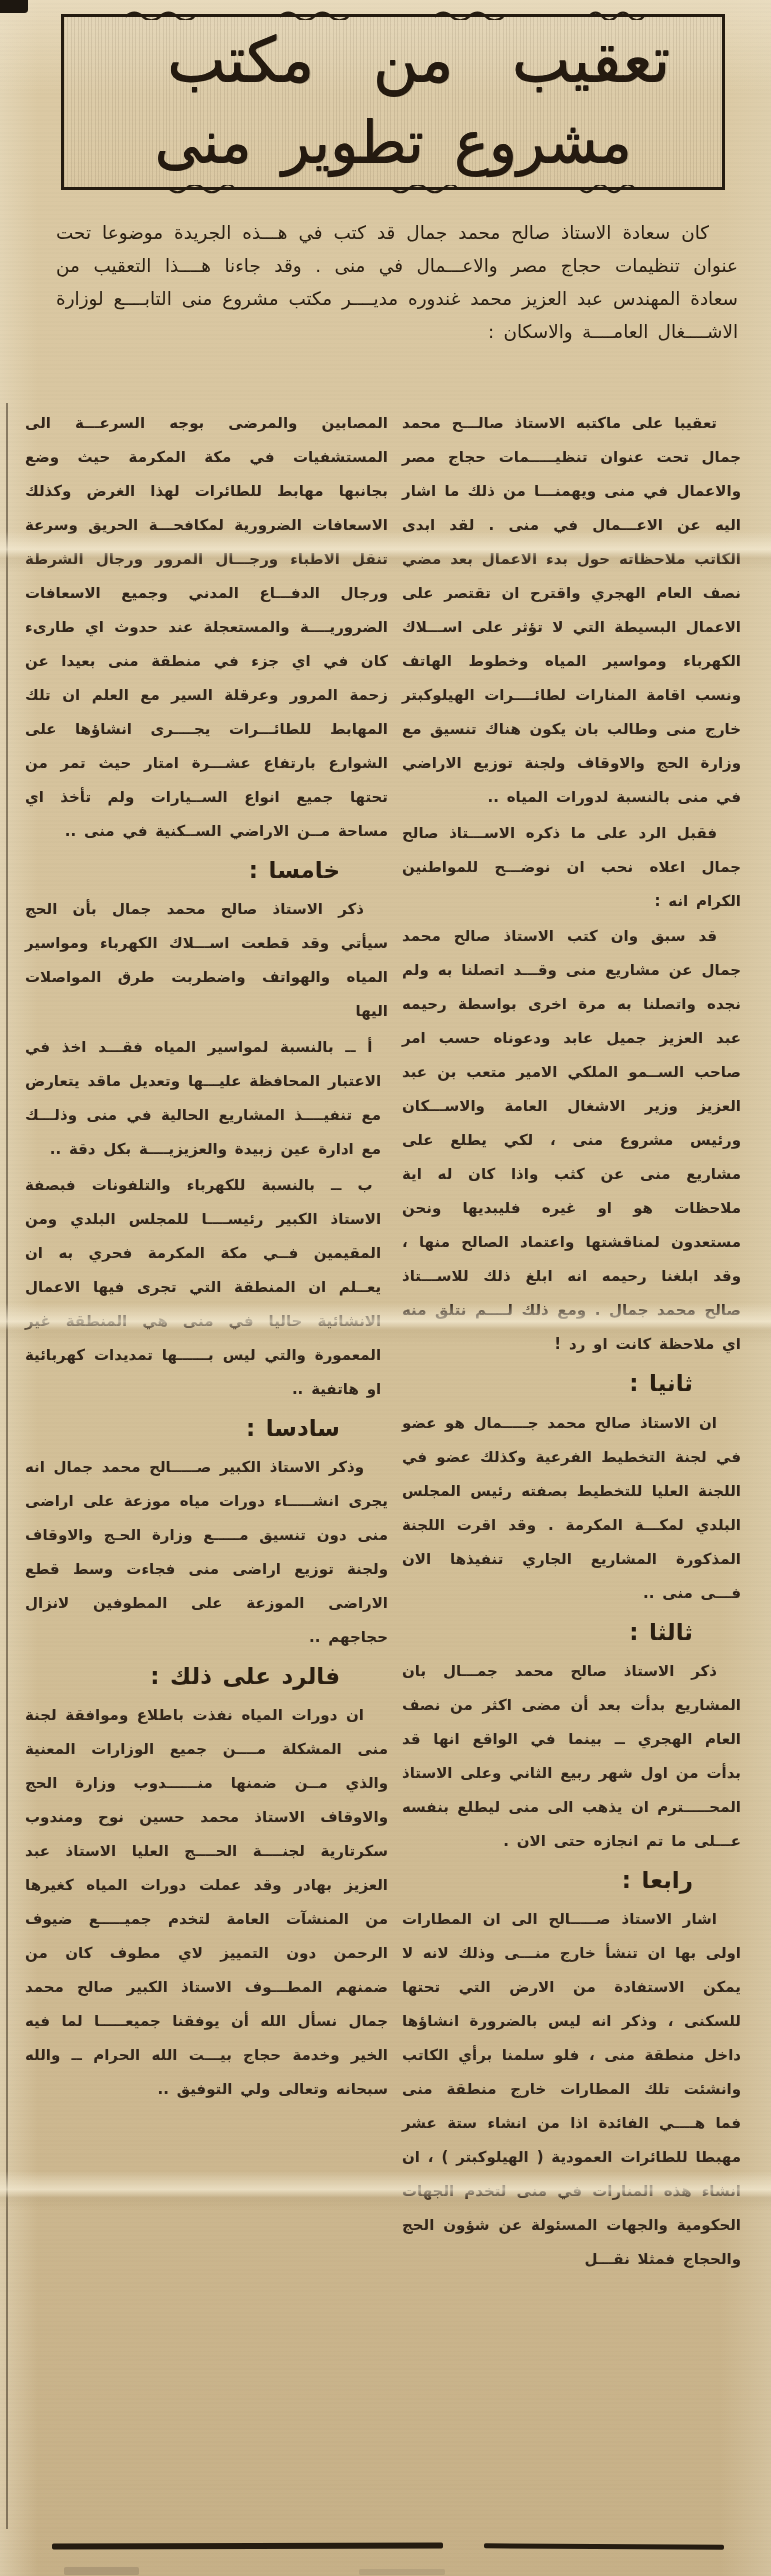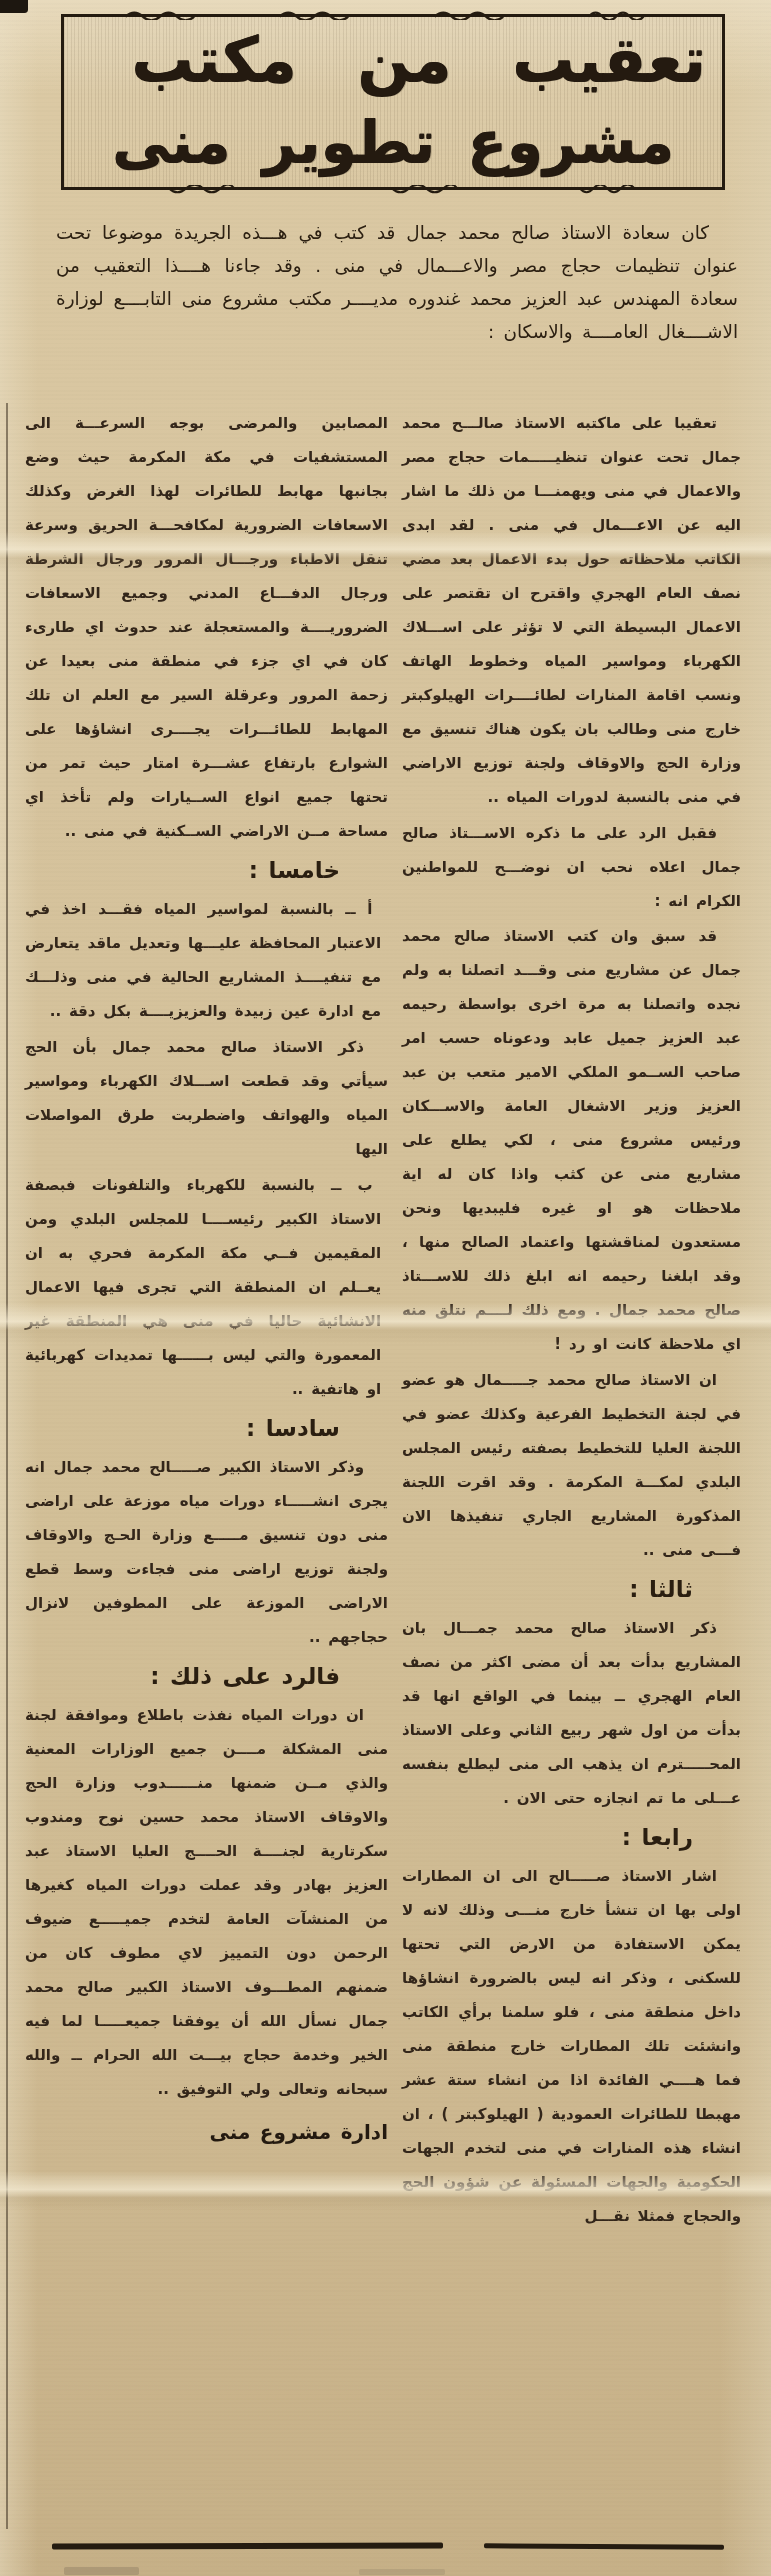--- a/index.html
+++ b/index.html
@@ -19,21 +19,21 @@
   
   .headline-box{
     position:absolute;left:62px;top:13.7px;width:658px;height:170px;
     border:3.4px solid #241b10;
     background:
       repeating-linear-gradient(90deg, rgba(70,52,30,0.10) 0 0.9px, rgba(0,0,0,0) 0.9px 3.4px),
       linear-gradient(180deg, rgba(225,212,184,0.4), rgba(0,0,0,0));
     text-align:center;
   }
   .hl{
-    font-weight:700;color:#241a10;
+    font-weight:400;color:#241a10;
     text-shadow:0.5px 0 0 #241a10, 0 0.5px 0 #241a10, 1.3px 1.3px 0 rgba(36,26,16,0.25);
     white-space:nowrap;
   }
   .hl1{font-size:62px;line-height:86px;word-spacing:39px;padding-left:51px;}
   .hl2{font-size:58px;line-height:79px;word-spacing:12px;}
   .squiggle{position:absolute;pointer-events:none;}
   
   .intro{
     position:absolute;left:57px;top:216px;width:682px;
     font-size:18.4px;line-height:33px;font-weight:400;
@@ -97,38 +97,38 @@
     <div class="hl hl1">تعقيب من مكتب</div>
     <div class="hl hl2">مشروع تطوير منى</div>
   </div>
 
   <div class="intro">كان سعادة الاستاذ صالح محمد جمال قد كتب في هـــذه الجريدة موضوعا تحت عنوان تنظيمات حجاج مصر والاعـــمال في منى . وقد جاءنا هــــذا التعقيب من سعادة المهندس عبد العزيز محمد غندوره مديــــر مكتب مشروع منى التابــــع لوزارة الاشــــغال العامــــة والاسكان :</div>
 
   <div class="col col-right">
     <p class="para">تعقيبا على ماكتبه الاستاذ صالـــح محمد جمال تحت عنوان تنظيـــــمات حجاج مصر والاعمال في منى ويهمنـــا من ذلك ما اشار اليه عن الاعـــمال في منى . لقد ابدى الكاتب ملاحظاته حول بدء الاعمال بعد مضي نصف العام الهجري واقترح ان تقتصر على الاعمال البسيطة التي لا تؤثر على اســـلاك الكهرباء ومواسير المياه وخطوط الهاتف ونسب اقامة المنارات لطائــــرات الهيلوكبتر خارج منى وطالب بان يكون هناك تنسيق مع وزارة الحج والاوقاف ولجنة توزيع الاراضي في منى بالنسبة لدورات المياه ..</p>
     <p class="para">فقبل الرد على ما ذكره الاســـتاذ صالح جمال اعلاه نحب ان نوضـــح للمواطنين الكرام انه :</p>
     <p class="para">قد سبق وان كتب الاستاذ صالح محمد جمال عن مشاريع منى وقـــد اتصلنا به ولم نجده واتصلنا به مرة اخرى بواسطة رحيمه عبد العزيز جميل عابد ودعوناه حسب امر صاحب الســمو الملكي الامير متعب بن عبد العزيز وزير الاشغال العامة والاســـكان ورئيس مشروع منى ، لكي يطلع على مشاريع منى عن كثب واذا كان له اية ملاحظات هو او غيره فليبديها ونحن مستعدون لمناقشتها واعتماد الصالح منها ، وقد ابلغنا رحيمه انه ابلغ ذلك للاســـتاذ صالح محمد جمال . ومع ذلك لــــم نتلق منه اي ملاحظة كانت او رد !</p>
+    <h3 class="subhead">ثانيا :</h3>
     <p class="para">ان الاستاذ صالح محمد جـــــمال هو عضو في لجنة التخطيط الفرعية وكذلك عضو في اللجنة العليا للتخطيط بصفته رئيس المجلس البلدي لمكـــة المكرمة . وقد اقرت اللجنة المذكورة المشاريع الجاري تنفيذها الان فـــى منى ..</p>
     <h3 class="subhead">ثالثا :</h3>
     <p class="para">ذكر الاستاذ صالح محمد جمـــال بان المشاريع بدأت بعد أن مضى اكثر من نصف العام الهجري ــ بينما في الواقع انها قد بدأت من اول شهر ربيع الثاني وعلى الاستاذ المحـــــترم ان يذهب الى منى ليطلع بنفسه عـــلى ما تم انجازه حتى الان .</p>
     <h3 class="subhead">رابعا :</h3>
     <p class="para">اشار الاستاذ صـــــالح الى ان المطارات اولى بها ان تنشأ خارج منـــى وذلك لانه لا يمكن الاستفادة من الارض التي تحتها للسكنى ، وذكر انه ليس بالضرورة انشاؤها داخل منطقة منى ، فلو سلمنا برأي الكاتب وانشئت تلك المطارات خارج منطقة منى فما هــــي الفائدة اذا من انشاء ستة عشر مهبطا للطائرات العمودية ( الهيلوكبتر ) ، ان انشاء هذه المنارات في منى لتخدم الجهات الحكومية والجهات المسئولة عن شؤون الحج والحجاج فمثلا نقـــل</p>
   </div>
 
   <div class="col col-left">
     <p class="para flush">المصابين والمرضى بوجه السرعـــة الى المستشفيات في مكة المكرمة حيث وضع بجانبها مهابط للطائرات لهذا الغرض وكذلك الاسعافات الضرورية لمكافحـــة الحريق وسرعة تنقل الاطباء ورجـــال المرور ورجال الشرطة ورجال الدفـــاع المدني وجميع الاسعافات الضروريــــة والمستعجلة عند حدوث اي طارىء كان في اي جزء في منطقة منى بعيدا عن زحمة المرور وعرقلة السير مع العلم ان تلك المهابط للطائـــرات يجــــرى انشاؤها على الشوارع بارتفاع عشـــرة امتار حيث تمر من تحتها جميع انواع الســيارات ولم تأخذ اي مساحة مــن الاراضي الســكنية في منى ..</p>
     <h3 class="subhead">خامسا :</h3>
+    <p class="para">ذكر الاستاذ صالح محمد جمال بأن الحج سيأتي وقد قطعت اســـلاك الكهرباء ومواسير المياه والهواتف واضطربت طرق المواصلات اليها</p>
     <p class="para item">أ ــ بالنسبة لمواسير المياه فقـــد اخذ في الاعتبار المحافظة عليـــها وتعديل ماقد يتعارض مع تنفيــــذ المشاريع الحالية في منى وذلـــك مع ادارة عين زبيدة والعزيزيــــة بكل دقة ..</p>
-    <p class="para">ذكر الاستاذ صالح محمد جمال بأن الحج سيأتي وقد قطعت اســـلاك الكهرباء ومواسير المياه والهواتف واضطربت طرق المواصلات اليها</p>
     <p class="para item">ب ــ بالنسبة للكهرباء والتلفونات فبصفة الاستاذ الكبير رئيســــا للمجلس البلدي ومن المقيمين فــي مكة المكرمة فحري به ان يعــلم ان المنطقة التي تجرى فيها الاعمال الانشائية حاليا في منى هي المنطقة غير المعمورة والتي ليس بــــــها تمديدات كهربائية او هاتفية ..</p>
     <h3 class="subhead">سادسا :</h3>
     <p class="para">وذكر الاستاذ الكبير صـــــالح محمد جمال انه يجرى انشـــــاء دورات مياه موزعة على اراضى منى دون تنسيق مـــــع وزارة الحـج والاوقاف ولجنة توزيع اراضى منى فجاءت وسط قطع الاراضى الموزعة على المطوفين لانزال حجاجهم ..</p>
     <h3 class="subhead">فالرد على ذلك :</h3>
     <p class="para">ان دورات المياه نفذت باطلاع وموافقة لجنة منى المشكلة مــــن جميع الوزارات المعنية والذي مــن ضمنها منــــــدوب وزارة الحج والاوقاف الاستاذ محمد حسين نوح ومندوب سكرتارية لجنــــة الحــــج العليا الاستاذ عبد العزيز بهادر وقد عملت دورات المياه كغيرها من المنشآت العامة لتخدم جميـــــع ضيوف الرحمن دون التمييز لاي مطوف كان من ضمنهم المطـــوف الاستاذ الكبير صالح محمد جمال نسأل الله أن يوفقنا جميعـــــا لما فيه الخير وخدمة حجاج بيـــت الله الحرام ــ والله سبحانه وتعالى ولي التوفيق ..</p>
-    <div class="signature">ادارة مشروع منى</div>
   </div>
 
   <div class="rule rule-left"></div>
   <div class="rule rule-right"></div>
   <div class="ghost ghost1"></div>
   <div class="ghost ghost2"></div>
   <div class="edge-line"></div>
   <div class="crease crease1"></div>
   <div class="crease crease2"></div>
   <div class="crease crease3"></div>

